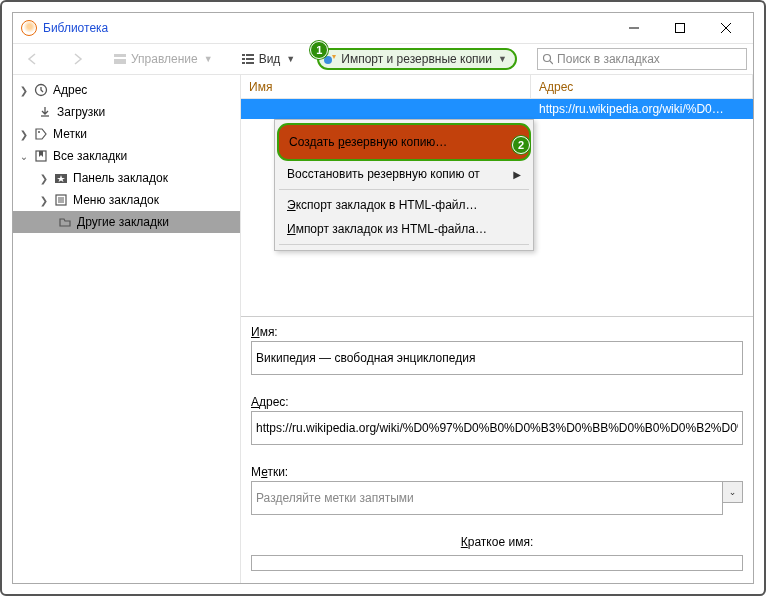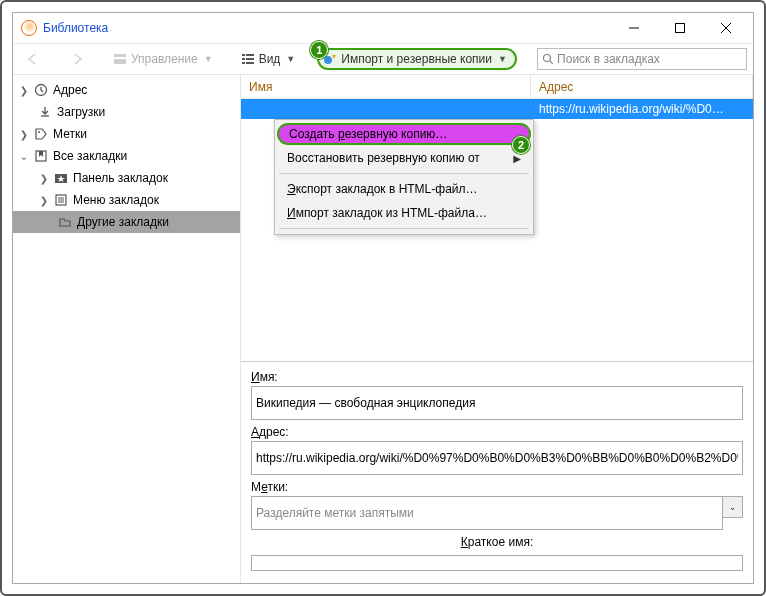--- a/index.html
+++ b/index.html
@@ -44,26 +44,26 @@
   .colh.name { flex: 0 0 290px; }
   .colh.addr { flex: 1; }
   .listbody { flex: 1; position: relative; overflow: hidden; }
   .row { height: 20px; display: flex; align-items: center; }
   .row.sel { background: #1e90ff; color: #fff; }
   .row .c1 { flex: 0 0 290px; padding-left: 8px; overflow: hidden; white-space: nowrap; }
   .row .c2 { flex: 1; padding-left: 8px; overflow: hidden; white-space: nowrap; text-overflow: ellipsis; }
 
   .dropdown-menu { position: absolute; top: 20px; left: 33px; width: 260px; background: #f2f2f2; border: 1px solid #bcbcbc; box-shadow: 2px 2px 5px rgba(0,0,0,0.2); z-index: 10; padding: 2px; }
   .menu-item { height: 24px; display: flex; align-items: center; padding: 0 10px; color: #000; position: relative; }
-  .menu-item.hl { border: 2px solid #3aa20a; border-radius: 11px; background: #d946ef; height: 22px; margin: 1px 0; }
+  .menu-item.hl { border: 2px solid #3aa20a; border-radius: 11px; background: #c2410c; height: 38px; margin: 1px 0; }
   .menu-item .sub-arrow { margin-left: auto; font-size: 10px; color: #333; }
   .menu-sep { height: 1px; background: #d0d0d0; margin: 3px 2px; }
   .u { text-decoration: underline; }
 
-  .details { border-top: 1px solid #ccc; padding: 8px 10px 12px 10px; display: flex; flex-direction: column; gap: 5px; background: #fff; }
+  .details { border-top: 1px solid #ccc; padding: 8px 10px 12px 10px; display: flex; flex-direction: column; gap: 20px; background: #fff; }
   .drow { display: flex; flex-direction: column; gap: 2px; }
   .drow label { color: #000; }
   .drow input { height: 34px; border: 1px solid #aaa; padding: 0 4px; font-size: 12px; color: #000; width: 100%; }
   .drow input::placeholder { color: #888; }
   .drow .combo { display: flex; }
   .drow .combo input { flex: 1; }
   .drow .combo .dd { width: 20px; height: 22px; border: 1px solid #aaa; border-left: none; display: flex; align-items: center; justify-content: center; font-size: 9px; color: #333; background: #efefef; }
   .shortrow { display: flex; align-items: center; gap: 6px; }
   .shortrow label { white-space: nowrap; }
   .shortrow input { flex: 1; }

